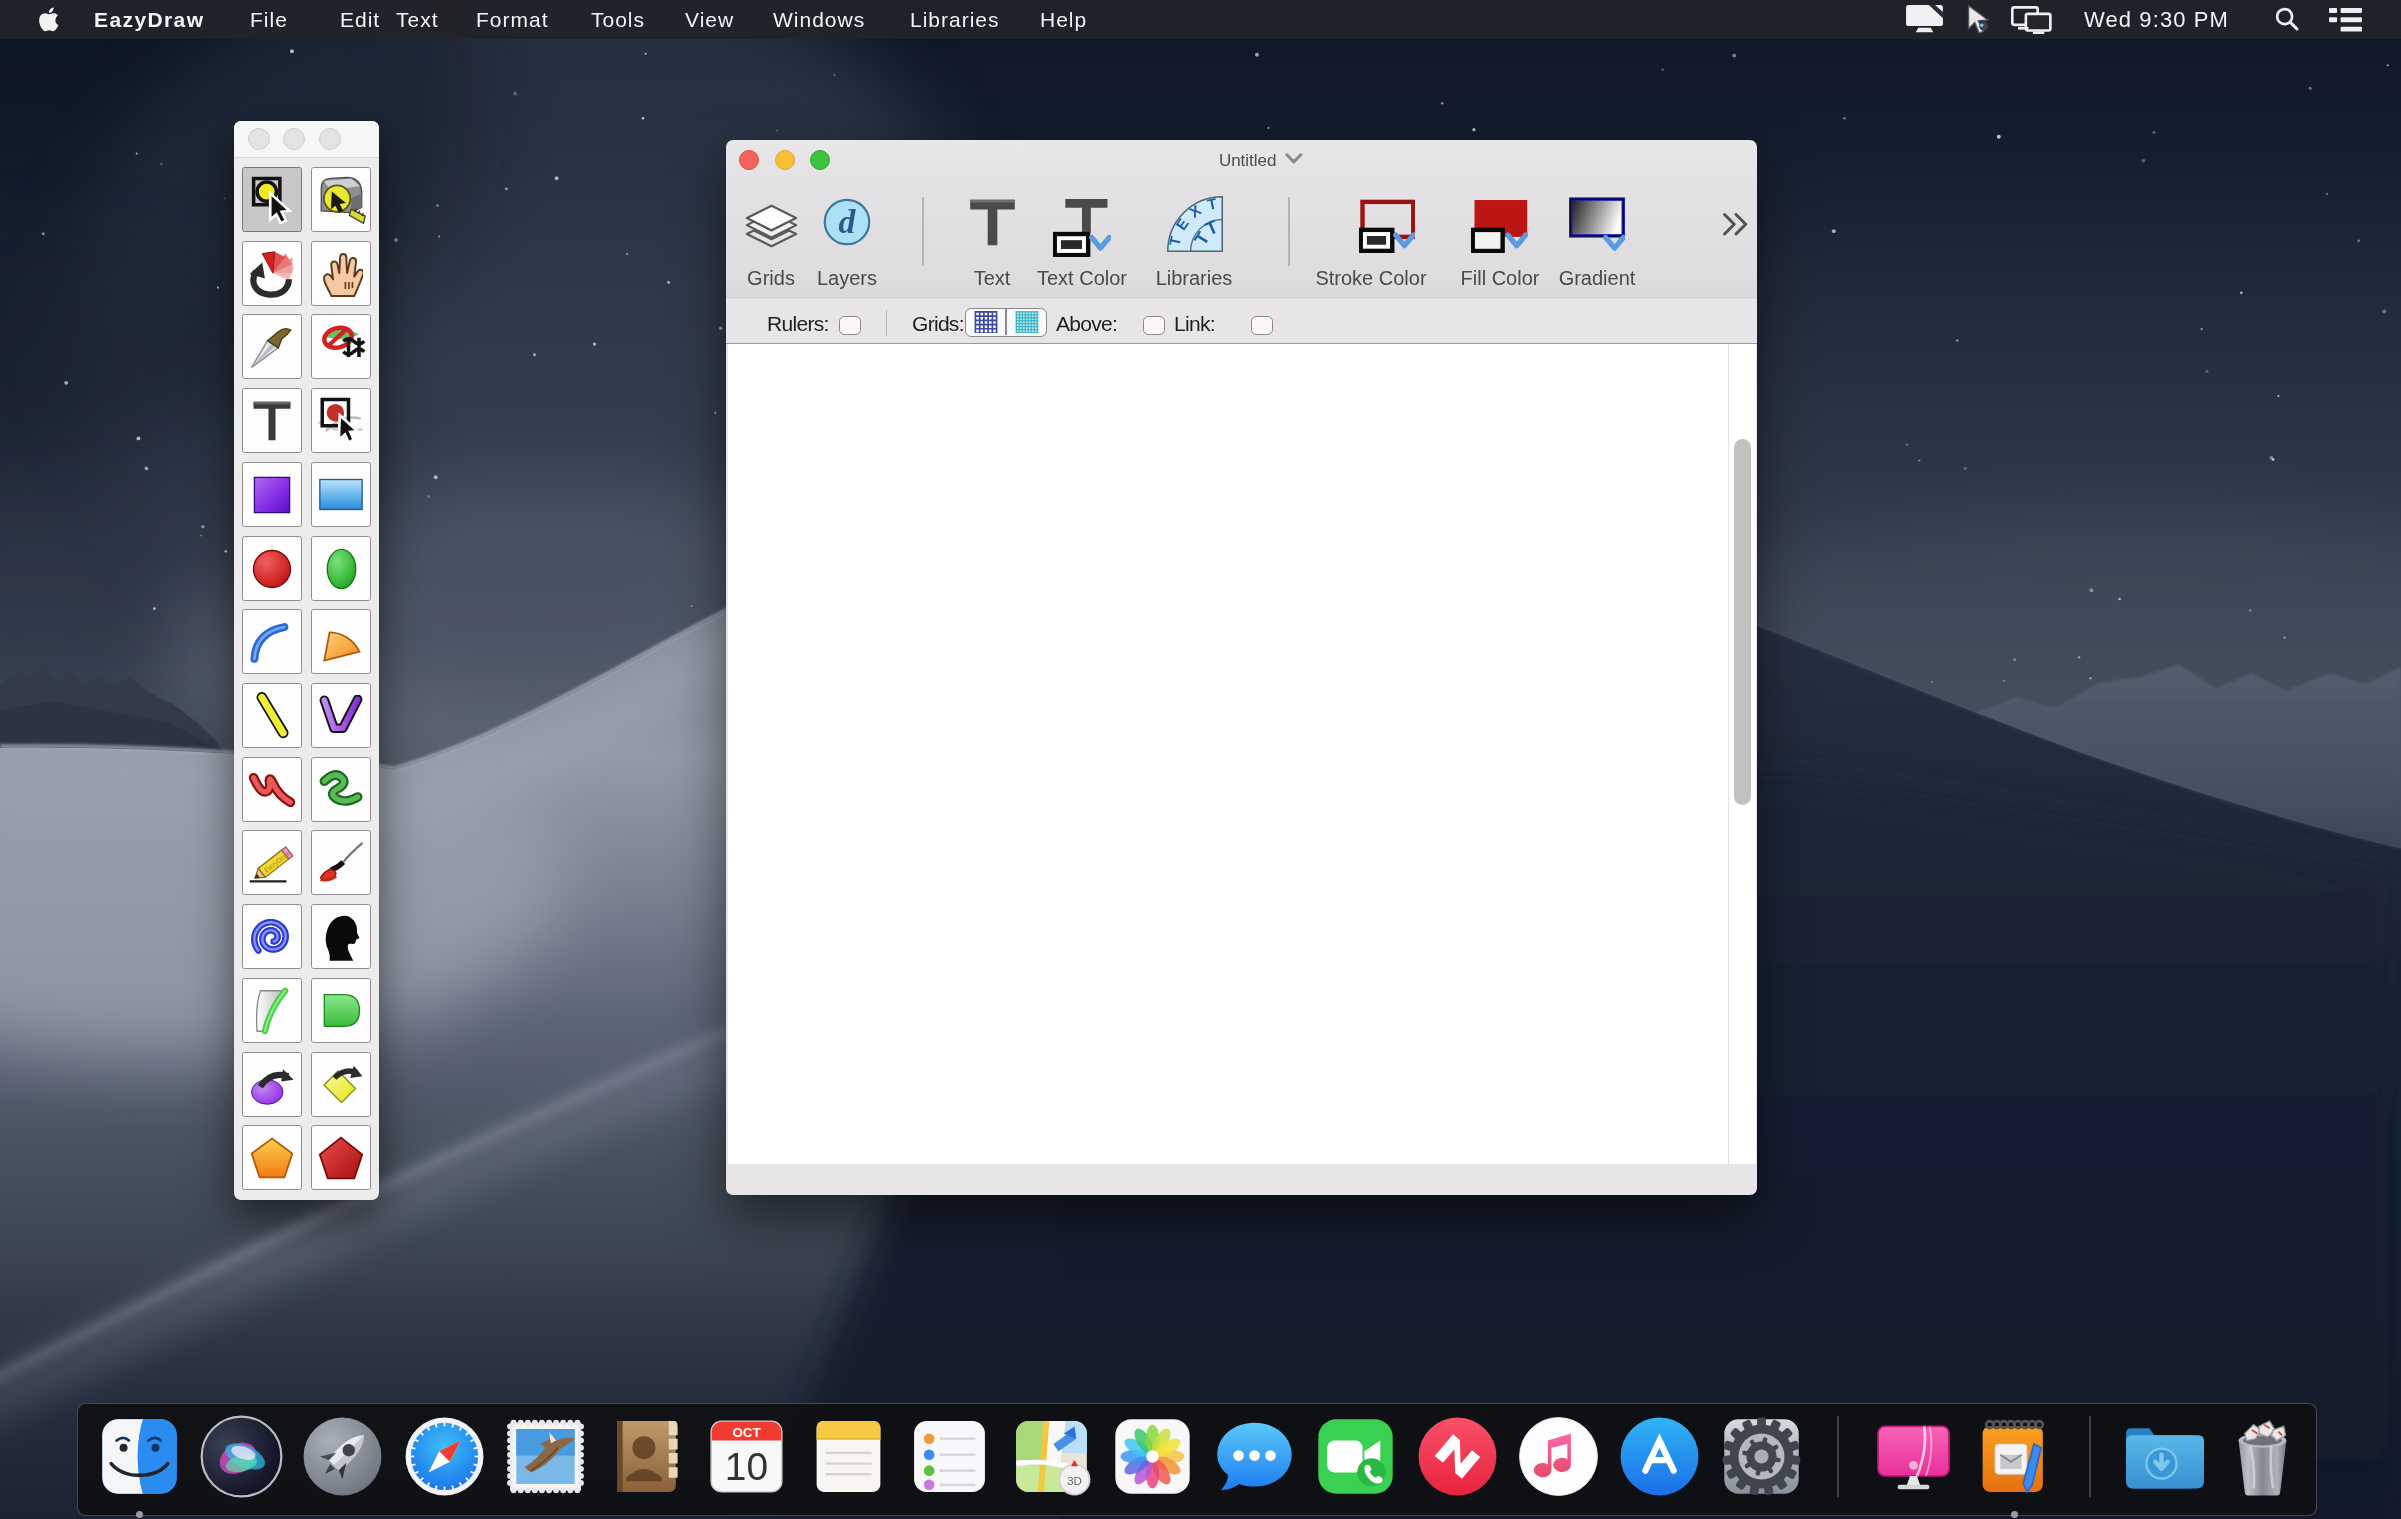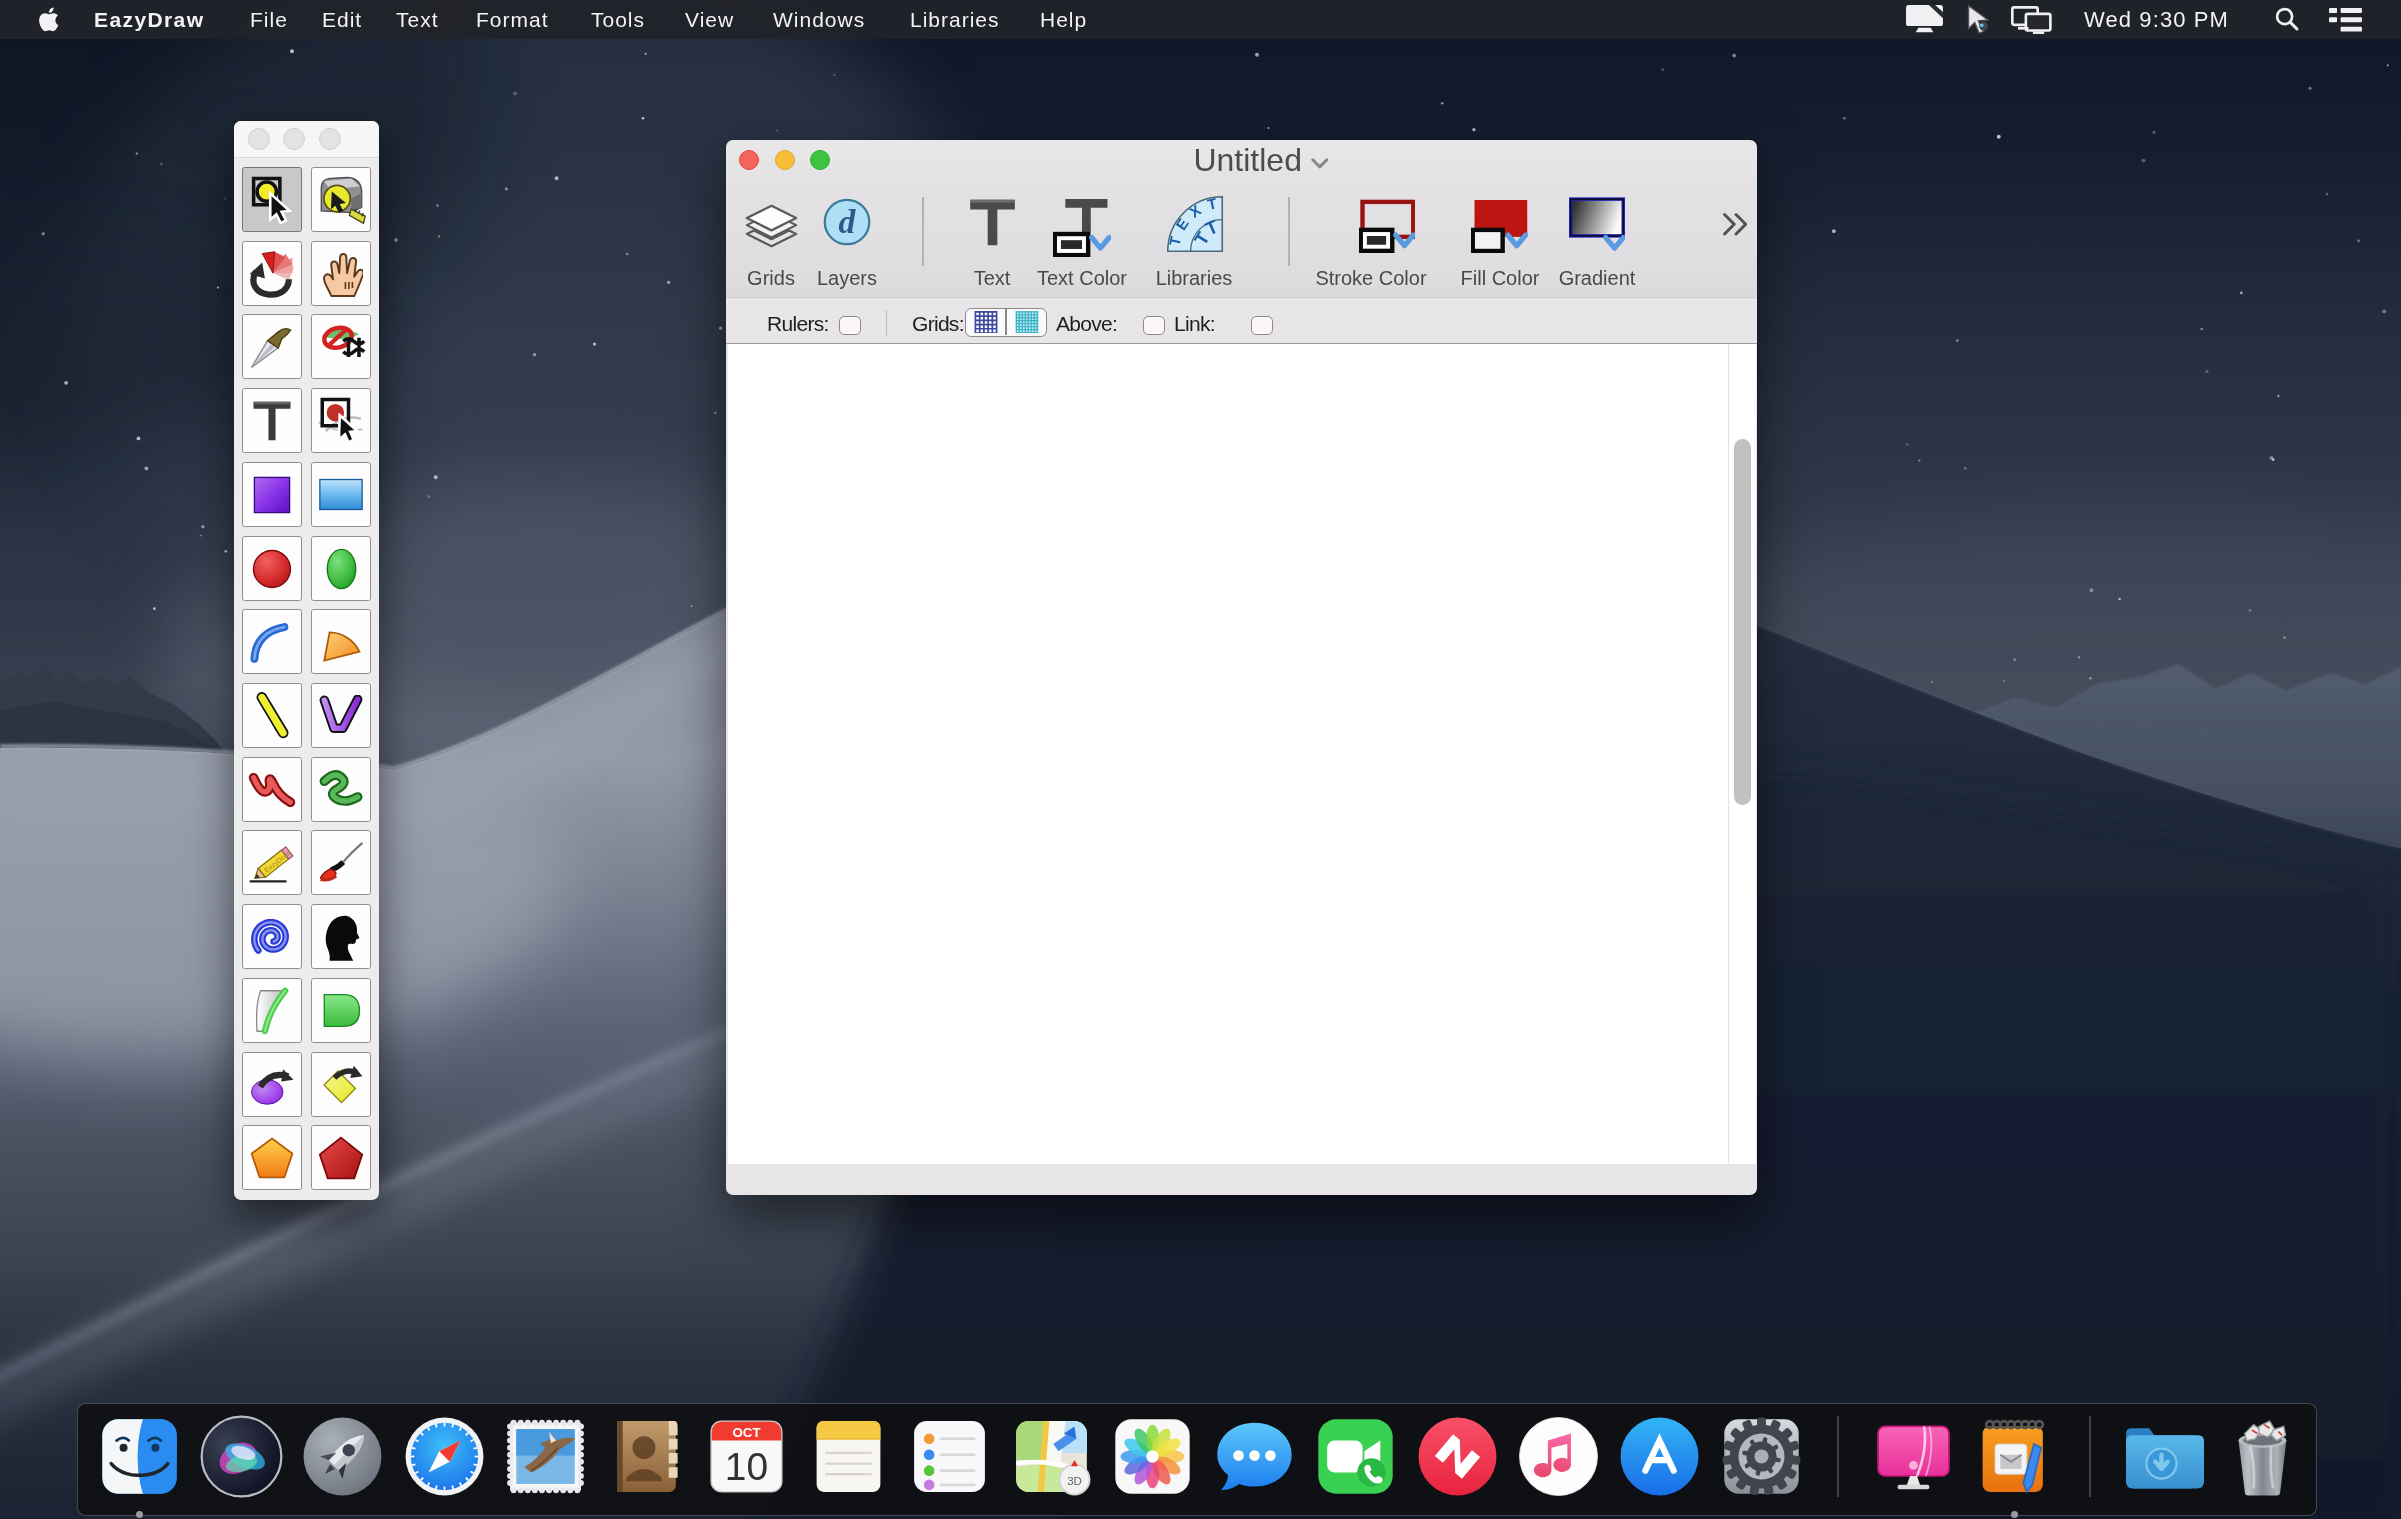--- a/index.html
+++ b/index.html
@@ -19,21 +19,21 @@
 .pdot{position:absolute;top:7px;width:22px;height:22px;border-radius:50%;background:#e3e3e3;border:0.9px solid #d0d0d0;box-sizing:border-box;}
 .pbtn{position:absolute;width:60px;height:65px;background:#fdfdfd;border:1.8px solid #8f8f8f;border-radius:2.6px;box-sizing:border-box;
 display:flex;align-items:center;justify-content:center;}
 .pbtn.sel{background:#c9c7c9;border-color:#777;}
 
 #mainwin{position:absolute;left:726px;top:140px;width:1031px;height:1055px;background:linear-gradient(180deg,#e9e8e9 0px,#e4e2e4 39px,#dedcde 141px,#d9d7d9 159px,#e7e5e7 160px);
 border-radius:7px;box-shadow:0 22px 53px rgba(0,0,0,.55),0 0 0.9px rgba(0,0,0,.5);}
 #titlebar{position:absolute;left:0;top:0;width:100%;height:39px;}
 .tl{position:absolute;top:9.7px;width:20px;height:20px;border-radius:50%;box-sizing:border-box;}
 #wtitle{position:absolute;left:19.4px;top:0;width:100%;height:39px;text-align:center;line-height:41px;
-font-size:32px;color:#4c4c4c;}
+font-size:17px;color:#4c4c4c;}
 #toolbar{position:absolute;left:0;top:39px;width:100%;height:120px;}
 .tbitem{position:absolute;text-align:center;color:#4a4a4a;font-size:20px;}
 .tbsep{position:absolute;top:17.6px;width:1.8px;height:69px;background:#b4b2b4;}
 #rulerbar{position:absolute;left:0;top:159px;width:100%;height:45px;background:#e7e5e7;
 border-top:0.9px solid #f2f0f2;border-bottom:1.8px solid #9b999b;box-sizing:border-box;
 font-size:21px;letter-spacing:-0.7px;color:#1f1f1f;}
 .rlab{position:absolute;top:11.5px;}
 .cbx{position:absolute;top:16px;width:22px;height:18.5px;background:#faf6fa;border:1.8px solid #8a888a;border-radius:5.3px;box-sizing:border-box;}
 .rsep{position:absolute;top:9.7px;width:0.9px;height:26.5px;background:#bdbbbd;}
 #canvas{position:absolute;left:1.8px;top:204px;width:1000px;height:820px;background:#ffffff;}
@@ -265,21 +265,21 @@
       </linearGradient>
 <rect x="0" y="1430" width="2722" height="292" fill="url(#botfade)"></rect>
 </svg>
 
 <div id="menubar">
 <svg style="position:absolute;left:39px;top:6.2px" width="24" height="27" viewBox="0 0 27 32">
 <path fill="#f3f3f5" d="M18.7,16.9c0-3.6,3-5.4,3.1-5.5c-1.7-2.5-4.3-2.8-5.2-2.8c-2.2-0.2-4.3,1.3-5.5,1.3 c-1.1,0-2.9-1.3-4.7-1.2C4,8.7,1.8,10,0.6,12.1c-2.5,4.3-0.6,10.7,1.8,14.2c1.2,1.7,2.6,3.6,4.4,3.6c1.8-0.1,2.4-1.1,4.6-1.1 c2.1,0,2.7,1.1,4.6,1.1c1.9,0,3.1-1.7,4.3-3.4c1.3-2,1.9-3.9,1.9-4C22.1,22.4,18.7,21.1,18.7,16.9z M15.1,6.2 c1-1.2,1.6-2.8,1.5-4.5c-1.4,0.1-3.1,0.9-4.1,2.1c-0.9,1-1.7,2.7-1.5,4.3C12.5,8.3,14.1,7.4,15.1,6.2z"></path>
       </svg>
 <span class="appname" style="left:94px">EazyDraw</span>
 <span class="mi" style="left:250px">File</span>
-      <span class="mi" style="left:322px">Edit</span>
+      <span class="mi" style="left:340px">Edit</span>
       <span class="mi" style="left:396px">Text</span>
       <span class="mi" style="left:476px">Format</span>
 <span class="mi" style="left:591px">Tools</span>
       <span class="mi" style="left:685px">View</span>
       <span class="mi" style="left:773px">Windows</span>
       <span class="mi" style="left:910px">Libraries</span>
       <span class="mi" style="left:1040px">Help</span>
 <div id="mb-right">
 <svg style="position:absolute;left:1906px;top:5.3px" width="37" height="29" viewBox="0 0 42 33">
           <path fill="#f0f0f2" d="M3,0 h36 q3,0 3,3 v18 q0,3 -3,3 h-36 q-3,0 -3,-3 v-18 q0,-3 3,-3Z M14,26 h14 l3,5 h-20Z"></path>

